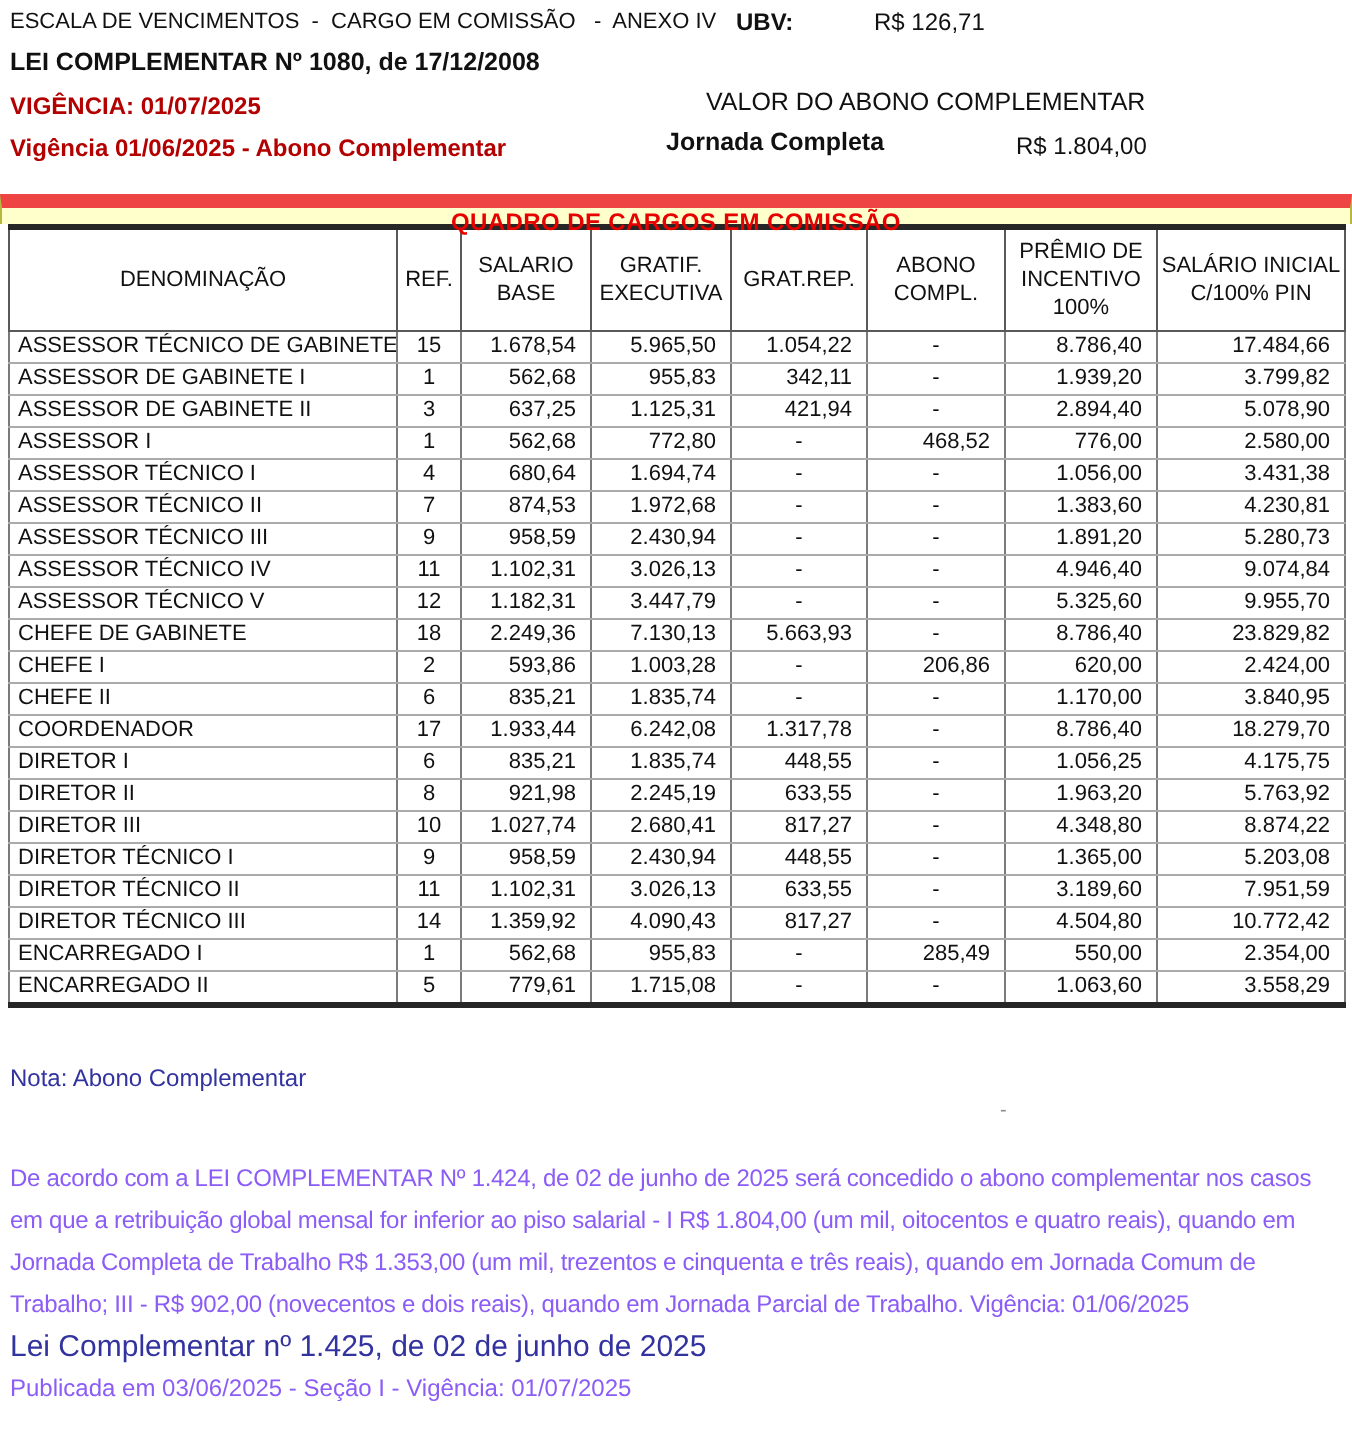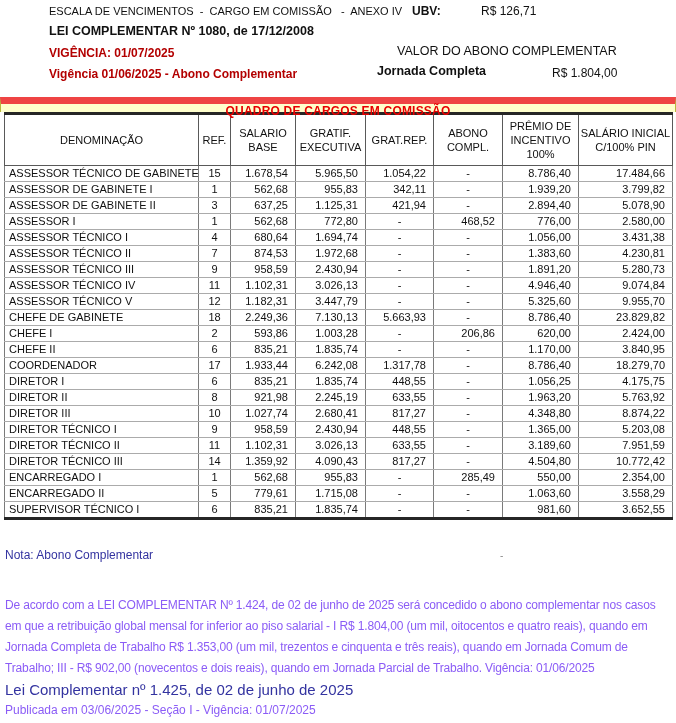--- a/index.html
+++ b/index.html
@@ -5,21 +5,21 @@
   * { box-sizing: border-box; margin: 0; padding: 0; }
   body {
     font-family: "Liberation Sans", sans-serif;
     background: #ffffff;
     width: 676px;
     color: #1a1a1a;
   }
   .page { position: relative; width: 676px; height: 723px; background: #fff; overflow: hidden; }
 
   
-  .top-header { position: relative; height: 97px; margin-left: 44px; }
+  .top-header { position: relative; height: 97px; }
   .line1 { position: absolute; left: 5px; top: 5px; font-size: 11px; white-space: pre; color: #111; }
   .ubv-label { position: absolute; left: 368px; top: 4px; font-size: 12px; font-weight: bold; color: #111; }
   .ubv-value { position: absolute; left: 437px; top: 4px; font-size: 12px; color: #111; }
   .law-line { position: absolute; left: 5px; top: 24px; font-size: 12.5px; font-weight: bold; color: #111; }
   .vigencia-line { position: absolute; left: 5px; top: 46px; font-size: 12px; font-weight: bold; color: #b30000; }
   .abono-title { position: absolute; left: 353px; top: 44px; font-size: 12.5px; color: #111; }
   .vigencia-abono { position: absolute; left: 5px; top: 67px; font-size: 12px; font-weight: bold; color: #b30000; }
   .jornada-label { position: absolute; left: 333px; top: 64px; font-size: 12.5px; font-weight: bold; color: #111; }
   .jornada-value { position: absolute; left: 508px; top: 66px; font-size: 12px; color: #111; }
 
@@ -341,30 +341,20 @@
         <tr>
           <td class="c0">ENCARREGADO II</td>
           <td class="c1">5</td>
           <td class="c2">779,61</td>
           <td class="c3">1.715,08</td>
           <td class="c4 dash">-</td>
           <td class="c5 dash">-</td>
           <td class="c6">1.063,60</td>
           <td class="c7">3.558,29</td>
         </tr>
-        <tr>
-          <td class="c0">SUPERVISOR TÉCNICO I</td>
-          <td class="c1">6</td>
-          <td class="c2">835,21</td>
-          <td class="c3">1.835,74</td>
-          <td class="c4 dash">-</td>
-          <td class="c5 dash">-</td>
-          <td class="c6">981,60</td>
-          <td class="c7">3.652,55</td>
-        </tr>
       </tbody>
   </table>
 
   <div class="stray-dash">-</div>
 
   <div class="footer">
     <div class="note-title">Nota: Abono Complementar</div>
     <div class="note-body">De acordo com a  LEI COMPLEMENTAR Nº 1.424, de 02 de junho de 2025 será concedido o abono complementar nos casos em que a retribuição global mensal for inferior ao piso salarial  - I R$ 1.804,00 (um mil, oitocentos e quatro reais), quando em Jornada Completa de Trabalho R$ 1.353,00 (um mil, trezentos e cinquenta e três reais), quando em Jornada Comum de Trabalho; III - R$ 902,00 (novecentos e dois reais), quando em Jornada Parcial de Trabalho. Vigência: 01/06/2025</div>
     <div class="footer-law">Lei Complementar nº 1.425, de 02 de junho de 2025</div>
     <div class="footer-pub">Publicada em 03/06/2025 - Seção I - Vigência: 01/07/2025</div>

